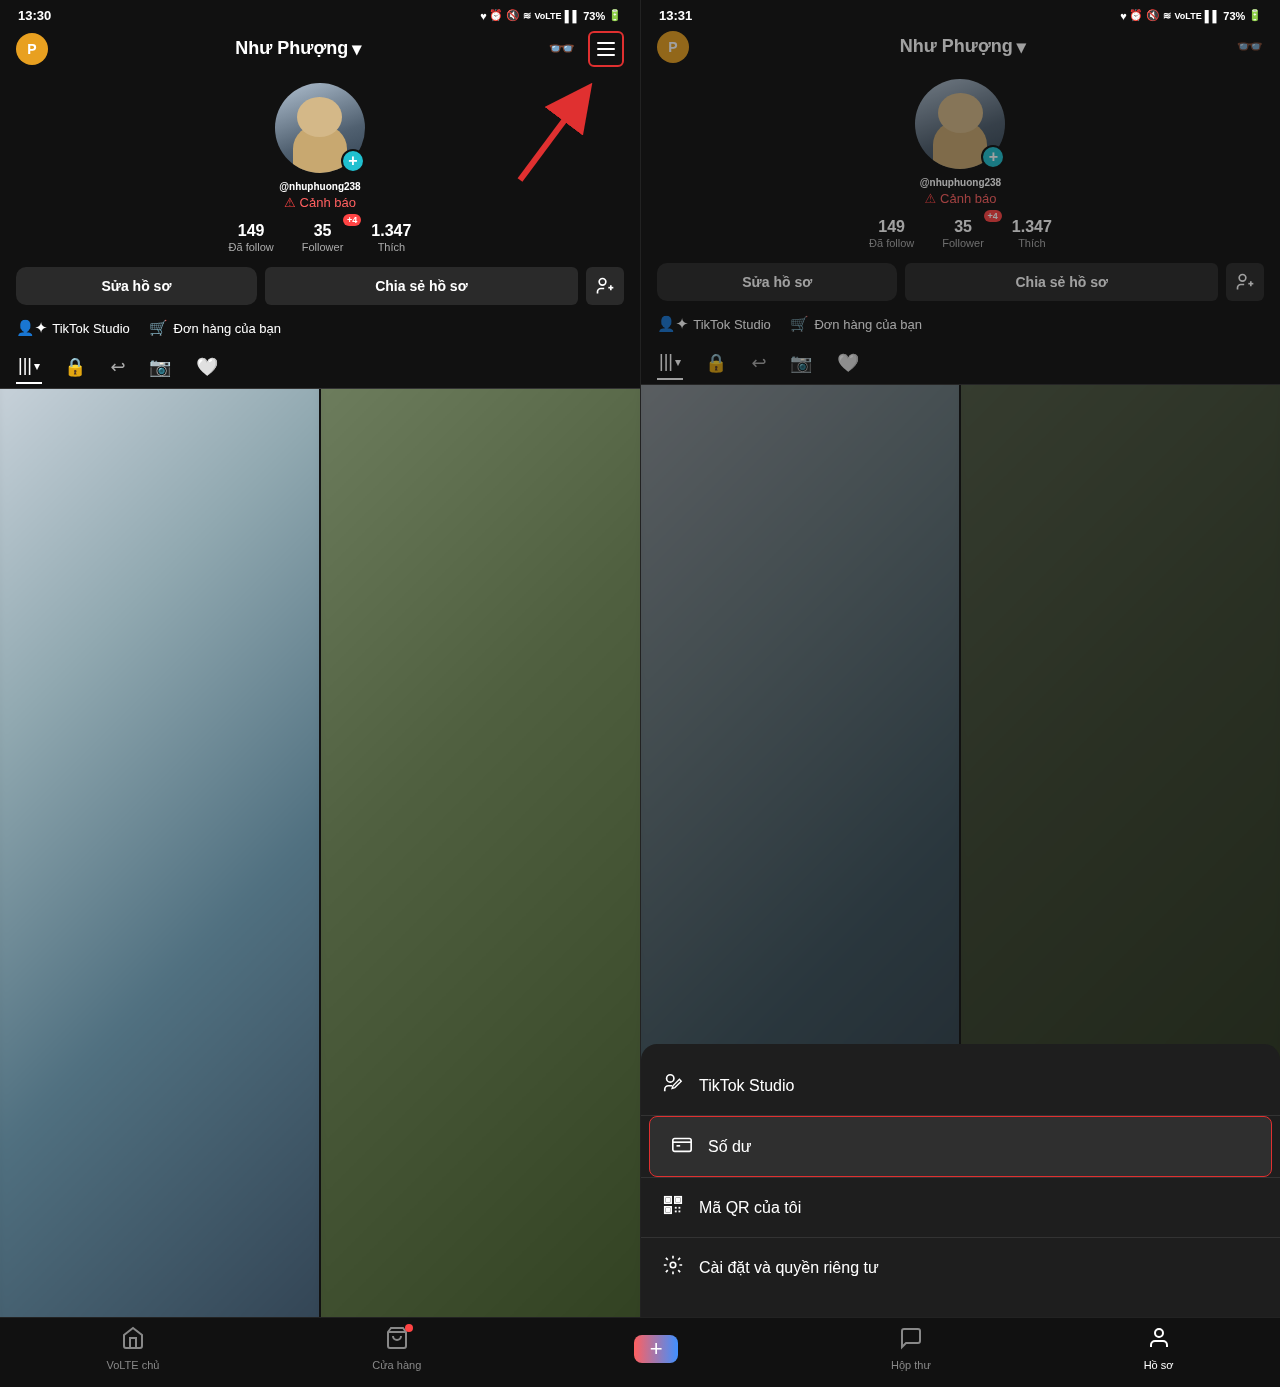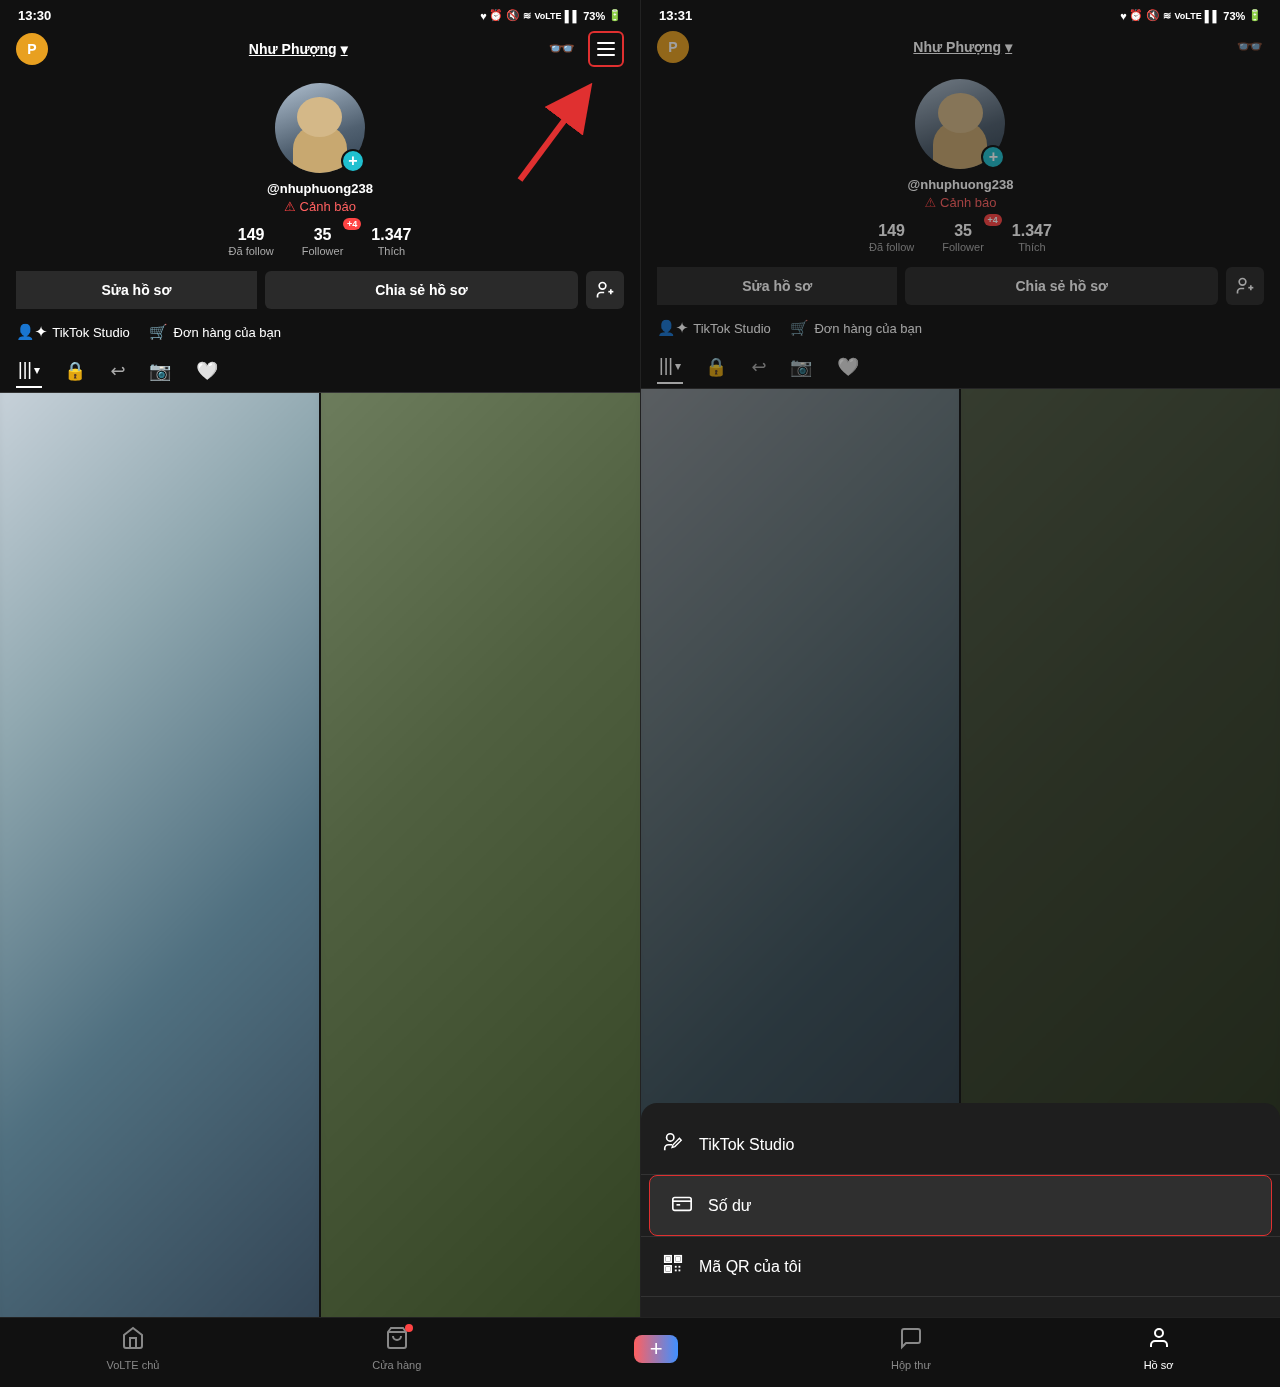--- a/index.html
+++ b/index.html
@@ -63,27 +63,26 @@
       border-radius: 50%;
       background: #e8a020;
       display: flex;
       align-items: center;
       justify-content: center;
       font-weight: 700;
       font-size: 14px;
       color: #fff;
     }
     .username-nav {
-      font-size: 14px;
+      font-size: 18px;
       font-weight: 700;
       color: #fff;
       display: flex;
       align-items: flex-start;
       gap: 4px;
-      text-decoration: underline;
     }
     .nav-right {
       display: flex;
       align-items: center;
       gap: 12px;
     }
     .menu-btn {
       width: 36px;
       height: 36px;
       border: 2px solid #e03030;
@@ -155,21 +154,21 @@
       color: #fff;
       display: flex;
       align-items: center;
       justify-content: center;
       font-size: 16px;
       font-weight: 700;
       border: 2px solid #111;
     }
     .username-handle {
       color: #fff;
-      font-size: 13px;
+      font-size: 10px;
       font-weight: 600;
       margin-top: 8px;
     }
     .warning-badge {
       display: flex;
       align-items: center;
       gap: 4px;
       color: #ff4444;
       font-size: 13px;
       margin-top: 3px;
@@ -216,21 +215,21 @@
       display: flex;
       gap: 8px;
       padding: 6px 16px;
       width: 100%;
     }
     .btn-edit {
       flex: 1;
       padding: 9px 0;
       background: #2a2a2a;
       border: none;
-      border-radius: 0;
+      border-radius: 10px;
       color: #fff;
       font-size: 14px;
       font-weight: 600;
       cursor: pointer;
       text-align: center;
     }
     .btn-share {
       flex: 1.3;
       padding: 9px 0;
       background: #2a2a2a;
@@ -685,20 +684,29 @@
             <path d="M14 14h2v2h-2z" fill="#fff" stroke="none"></path>
               <path d="M18 14h2v2h-2z" fill="#fff" stroke="none"></path>
               <path d="M14 18h2v2h-2z" fill="#fff" stroke="none"></path>
               <path d="M18 18h2v2h-2z" fill="#fff" stroke="none"></path>
           </svg>
         </span>
         <span>Mã QR của tôi</span>
       </div>
       <div class="sheet-divider"></div>
 
+      <div class="sheet-item">
+        <span class="sheet-icon">
+          <svg width="22" height="22" viewBox="0 0 24 24" fill="none" stroke="#fff" stroke-width="1.8">
+            <circle cx="12" cy="12" r="3"></circle>
+            <path d="M12 2v3M12 19v3M4.22 4.22l2.12 2.12M17.66 17.66l2.12 2.12M2 12h3M19 12h3M4.22 19.78l2.12-2.12M17.66 6.34l2.12-2.12"></path>
+          </svg>
+        </span>
+        <span>Cài đặt và quyền riêng tư</span>
+      </div>
       <div style="height:20px"></div>
     </div>
   </div>
 </div>
 
 <div class="bottom-nav">
   <div class="nav-item">
     <span class="nav-icon">
       <svg width="24" height="24" viewBox="0 0 24 24" fill="none" stroke="#888" stroke-width="2">
         <path d="M3 9l9-7 9 7v11a2 2 0 01-2 2H5a2 2 0 01-2-2z"></path>

